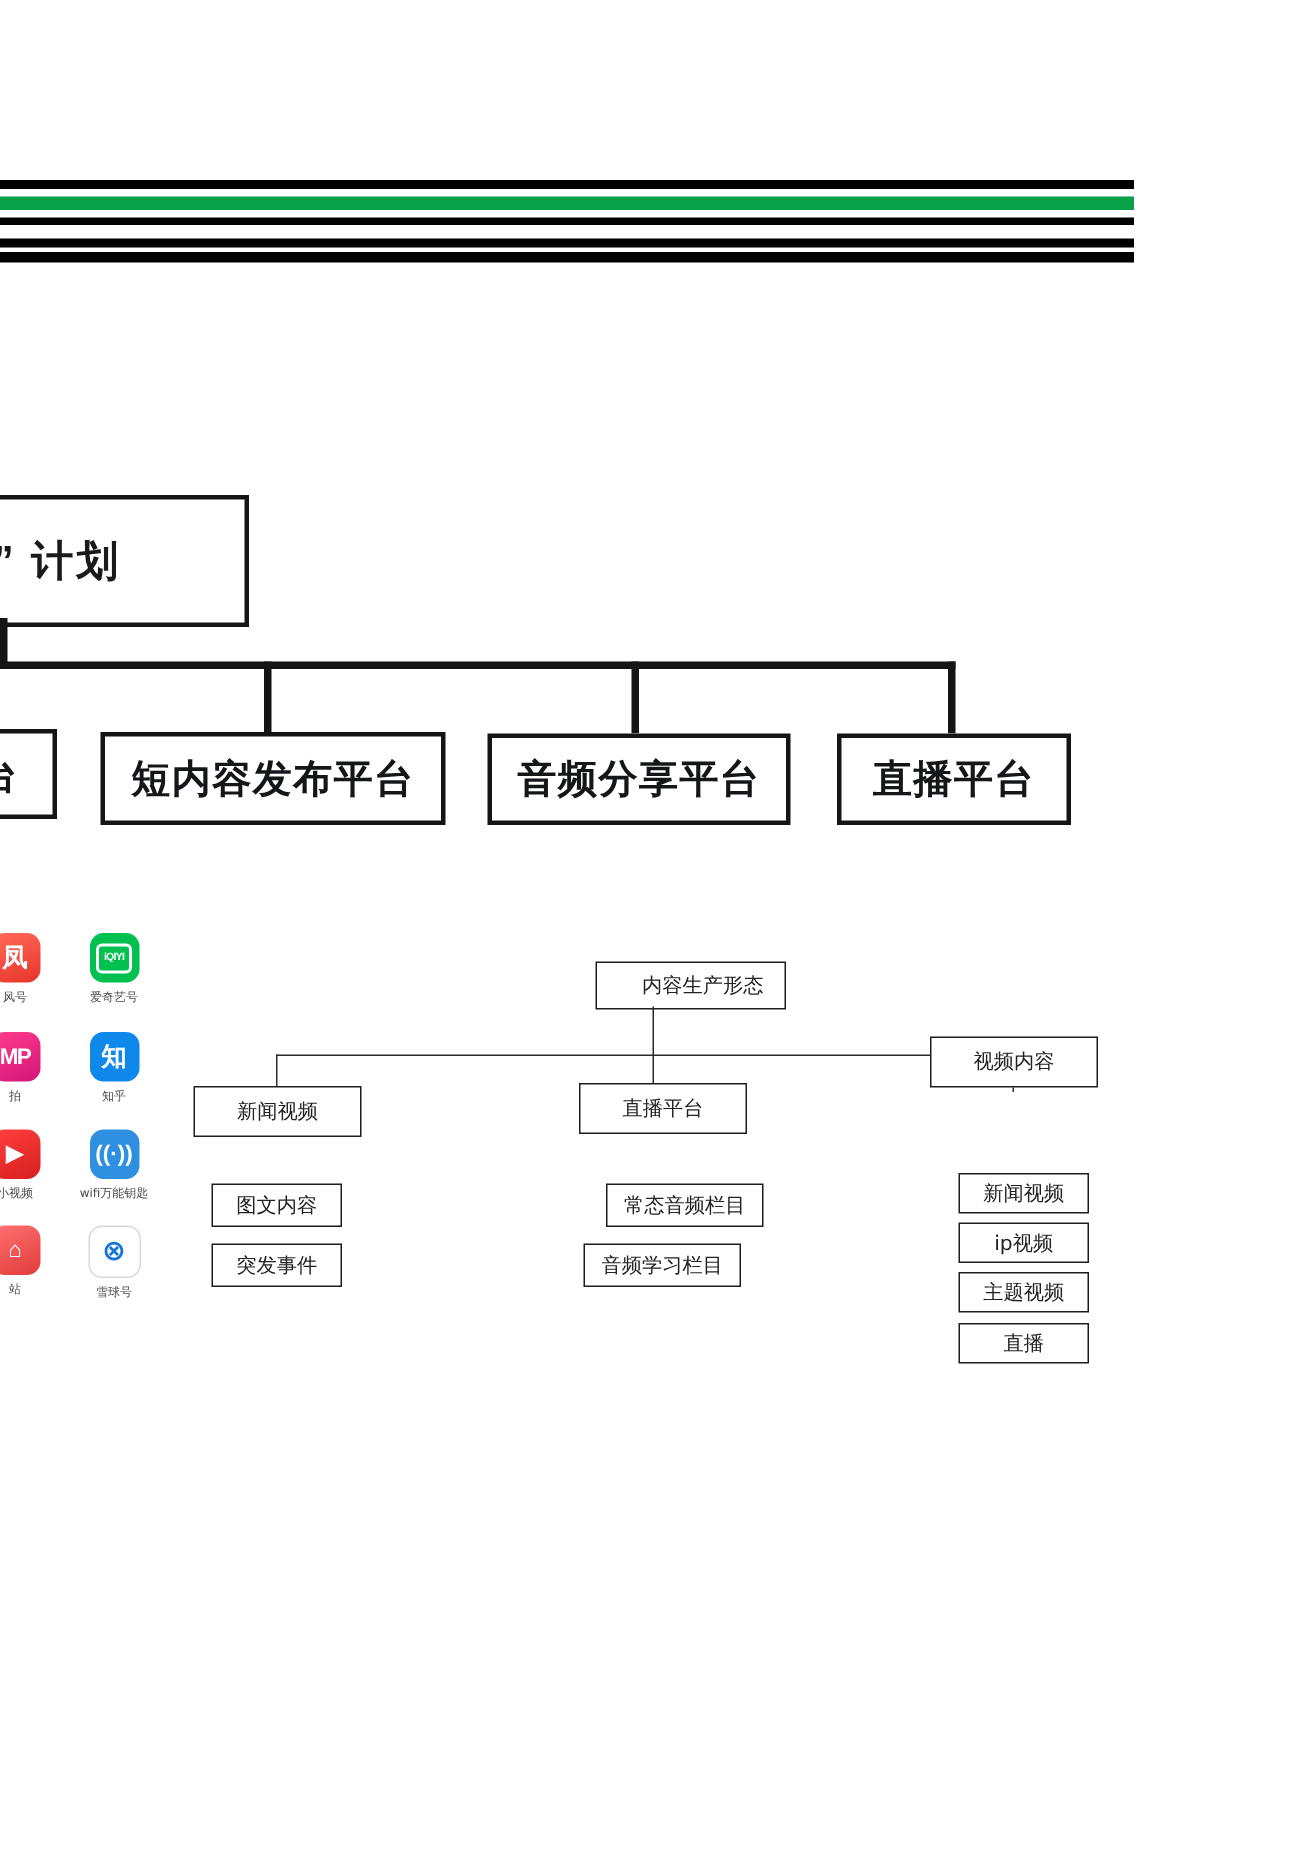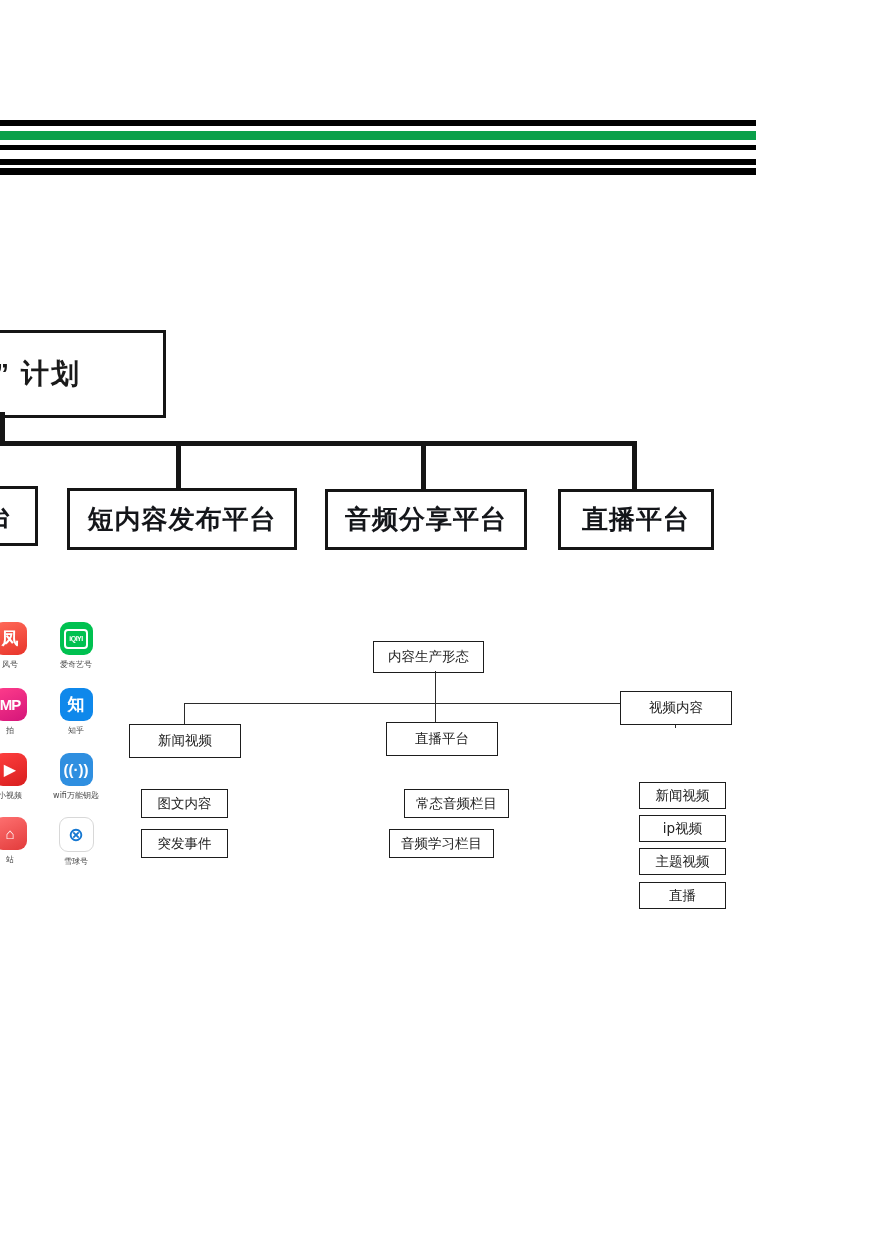--- a/index.html
+++ b/index.html
@@ -161,21 +161,21 @@
 
   <div class="app-cell" style="left:48px;top:817px;">
     <div class="app-ico ico-xueqiu">⊗</div>
     <div class="app-lbl">雪球号</div>
   </div>
 
 </div>
 
 <div>
 
-  <div class="fc-box" style="left:373px;top:641px;width:109px;height:30px;">
+  <div class="fc-box" style="left:397px;top:641px;width:109px;height:30px;padding-left:16px;">
     <span>内容生产形态</span>
   </div>
 
   <div class="fc-ln" style="left:435px;top:671px;width:1.4px;height:33px;"></div>
   <div class="fc-ln" style="left:184px;top:703px;width:492px;height:1.4px;"></div>
   <div class="fc-ln" style="left:184px;top:703px;width:1.4px;height:21px;"></div>
   <div class="fc-ln" style="left:435px;top:703px;width:1.4px;height:19px;"></div>
   <div class="fc-ln" style="left:675px;top:703px;width:1.4px;height:25px;"></div>
 
   <div class="fc-box" style="left:129px;top:724px;width:110px;height:32px;">

